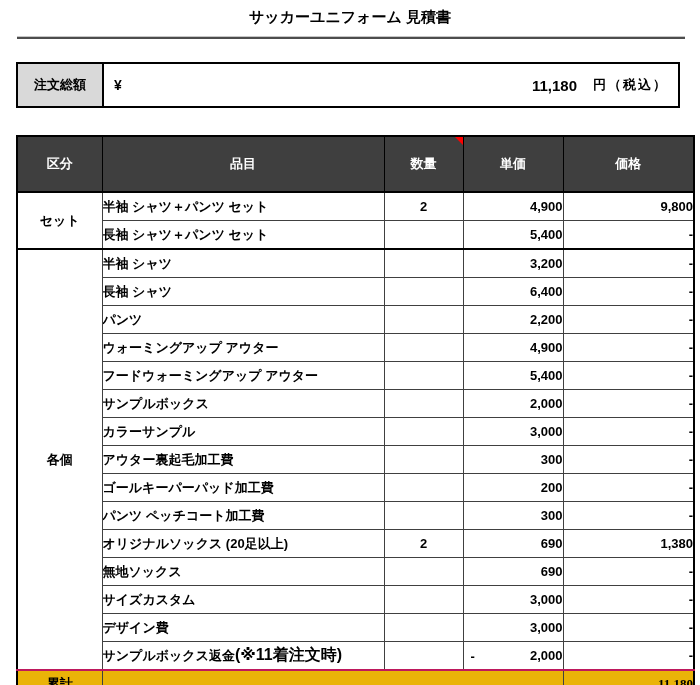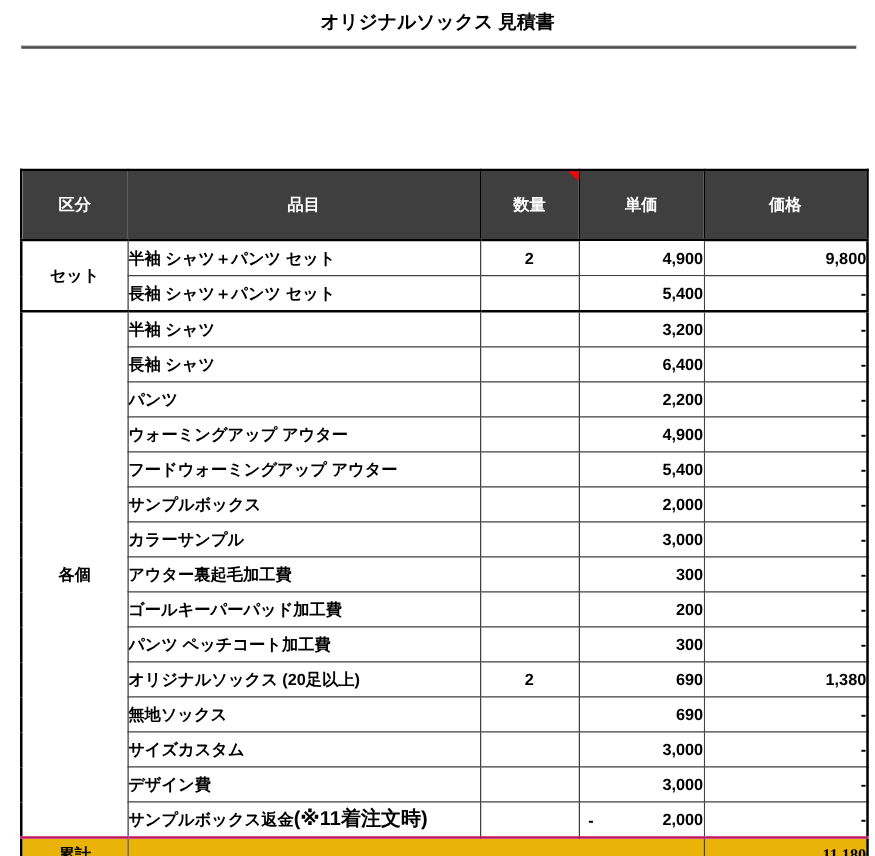--- a/index.html
+++ b/index.html
@@ -61,23 +61,32 @@
   .red-tri {
     position:absolute; top:0; right:0; width:0; height:0;
     border-top:8px solid #ff0000; border-left:8px solid transparent;
   }
 </style>
 </head>
 <body>
 
 <div class="doc">
 
-  <div class="title">オリジナルソックス 見積書</div>
+  <div class="title">サッカーユニフォーム 見積書</div>
   <div class="title-rule"></div>
 
+  <div class="summary">
+    <div class="summary-label">注文総額</div>
+    <div class="summary-value">
+      <span class="yen">¥</span>
+      <span class="flex-spacer"></span>
+      <span class="amount">11,180</span>
+      <span class="suffix">円（税込）</span>
+    </div>
+  </div>
 
   <table class="quote">
     <colgroup>
       <col style="width:85px">
         <col style="width:282px">
         <col style="width:79px">
       <col style="width:100px">
         <col style="width:131px">
     </colgroup>
     <thead>

